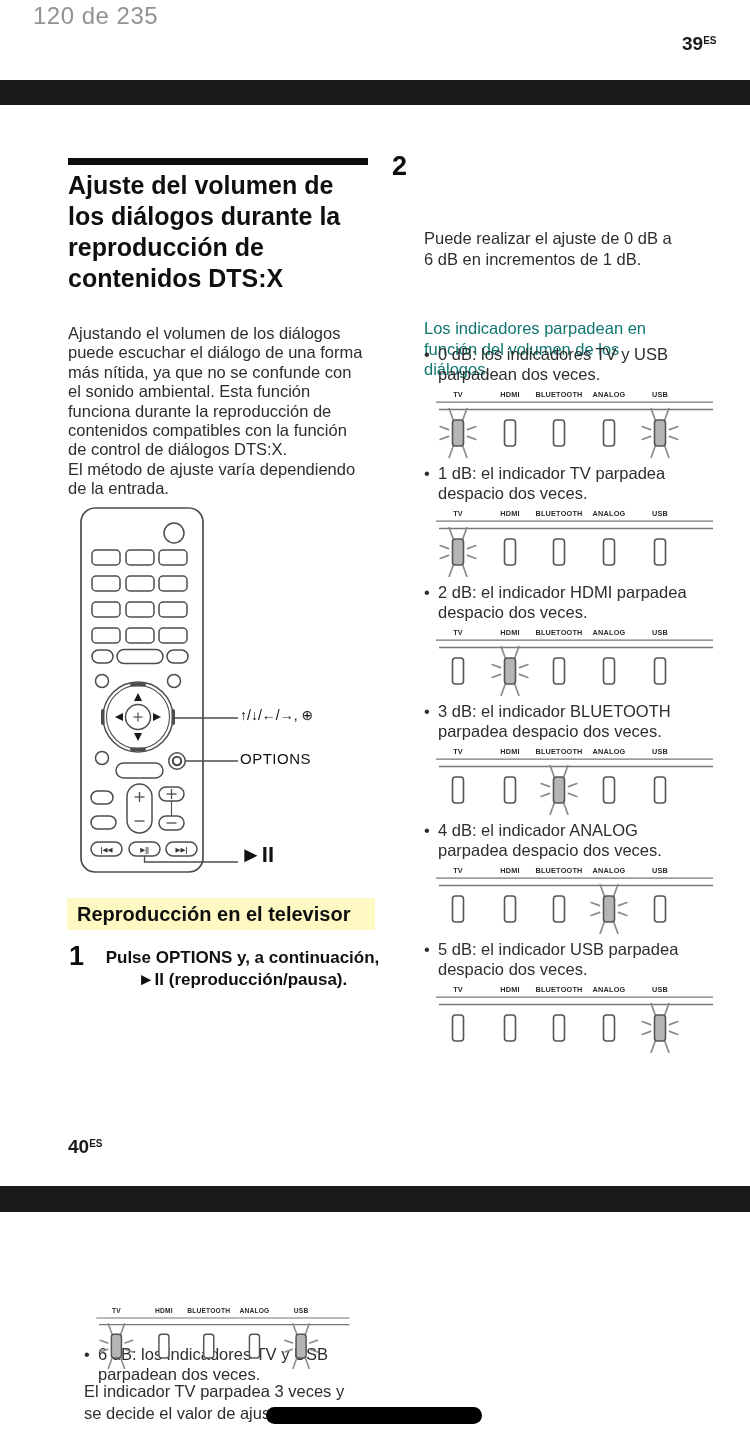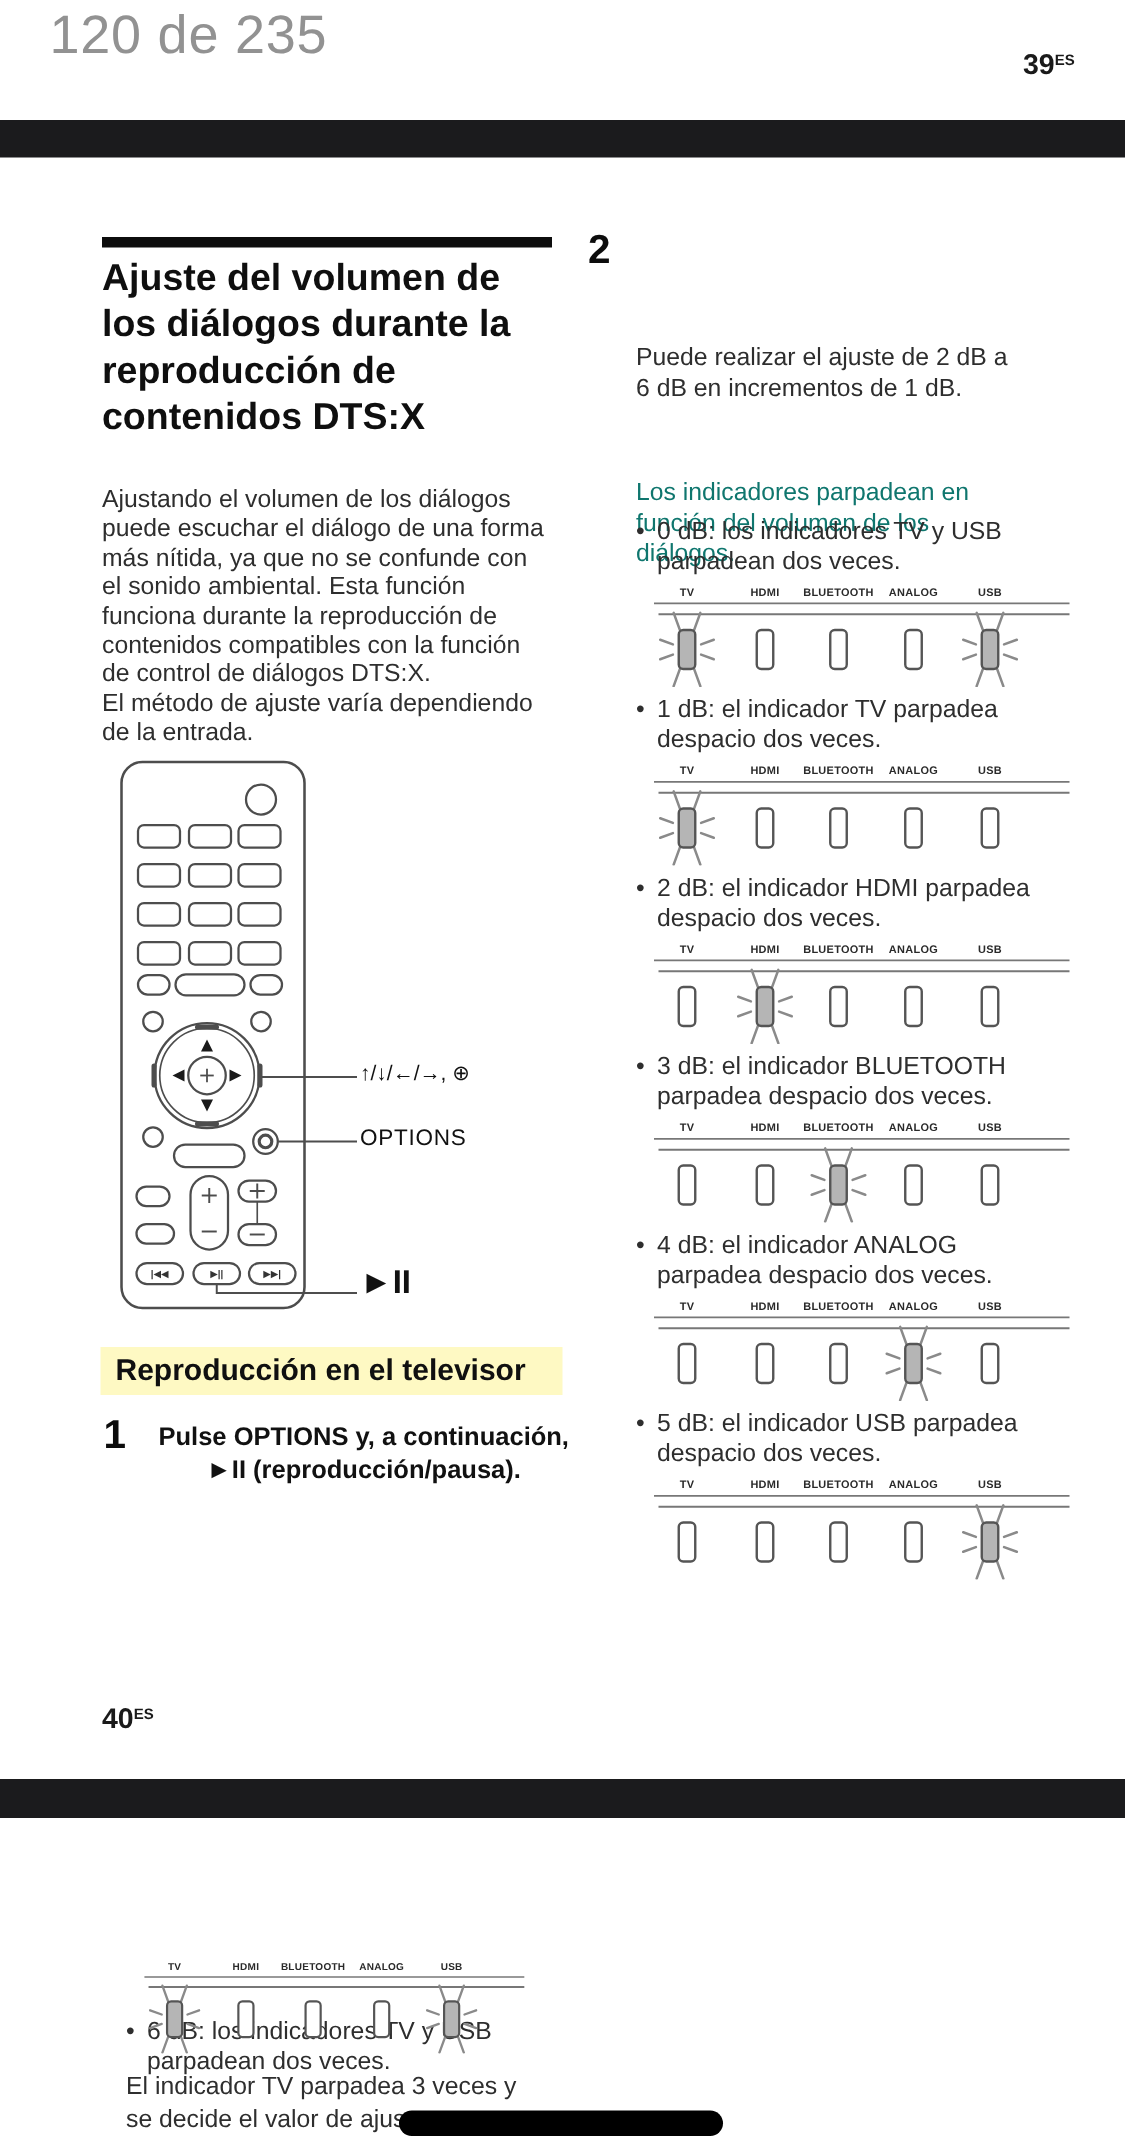--- a/index.html
+++ b/index.html
@@ -1,20 +1,20 @@
 <!DOCTYPE html>
 <html><head>
 <meta charset="utf-8">
 <style>
   html,body{margin:0;padding:0;background:#fff;}
   .screen{position:relative;width:750px;height:1436px;background:#fff;overflow:hidden;
           font-family:"Liberation Sans","DejaVu Sans",sans-serif;color:#1a1a1a;}
   .abs{position:absolute;}
   .pre{white-space:pre-line;}
-  .viewer-page-indicator{left:33px;top:2px;font-size:36px;color:#929292;letter-spacing:.5px;}
+  .viewer-page-indicator{left:33px;top:2px;font-size:24px;color:#929292;letter-spacing:.5px;}
   .sep-bar{left:0;width:750px;background:#1b1b1d;}
   .bar1{top:80px;height:25px;}
   .bar2{top:1186px;height:26px;}
   .pagenum{font-weight:700;}
   .pagenum .num{font-size:19px;}
   .pagenum .sup{font-size:10px;position:relative;top:-6px;font-weight:700;}
   .pg39{left:645px;top:33px;margin-left:37px;}
   .pg40{left:68px;top:1136px;}
   .title-rule{left:68px;top:158px;width:300px;height:7px;background:#0d0d0d;}
   .doc-title{left:68px;top:170px;width:315px;font-size:25px;line-height:31px;font-weight:700;color:#0f0f0f;}
@@ -160,21 +160,21 @@
 
   <div class="abs section-heading">Reproducción en el televisor</div>
 
   <div class="abs step-num n1">1</div>
   <div class="abs step1-instr pre">Pulse OPTIONS y, a continuación,
 ►II (reproducción/pausa).</div>
 
   <div class="abs pagenum pg40"><span class="num">40</span><span class="sup">ES</span></div>
 
   <div class="abs step-num n2">2</div>
-  <div class="abs step2-detail pre">Puede realizar el ajuste de 2 dB a
+  <div class="abs step2-detail pre">Puede realizar el ajuste de 0 dB a
 6 dB en incrementos de 1 dB.</div>
   <div class="abs step2-note pre">Los indicadores parpadean en
 función del volumen de los
 diálogos.</div>
 
   <div class="abs bullets">
     <div class="bullet">0 dB: los indicadores TV y USB
 parpadean dos veces.</div>
     <div class="diagram">
         <svg viewBox="0 0 283 70" width="100%" height="100%">

